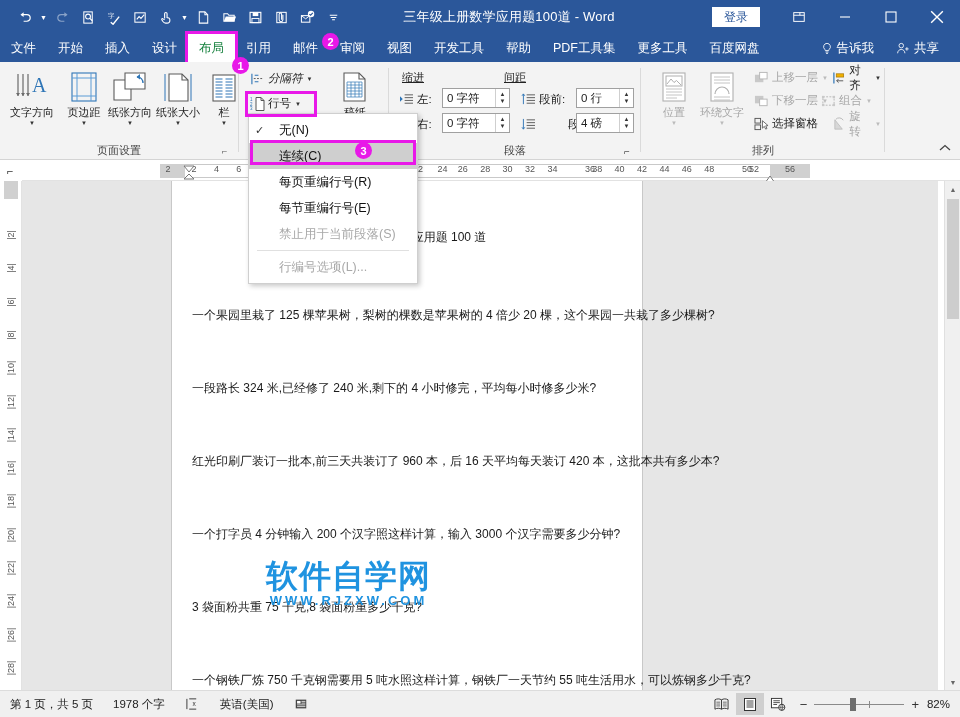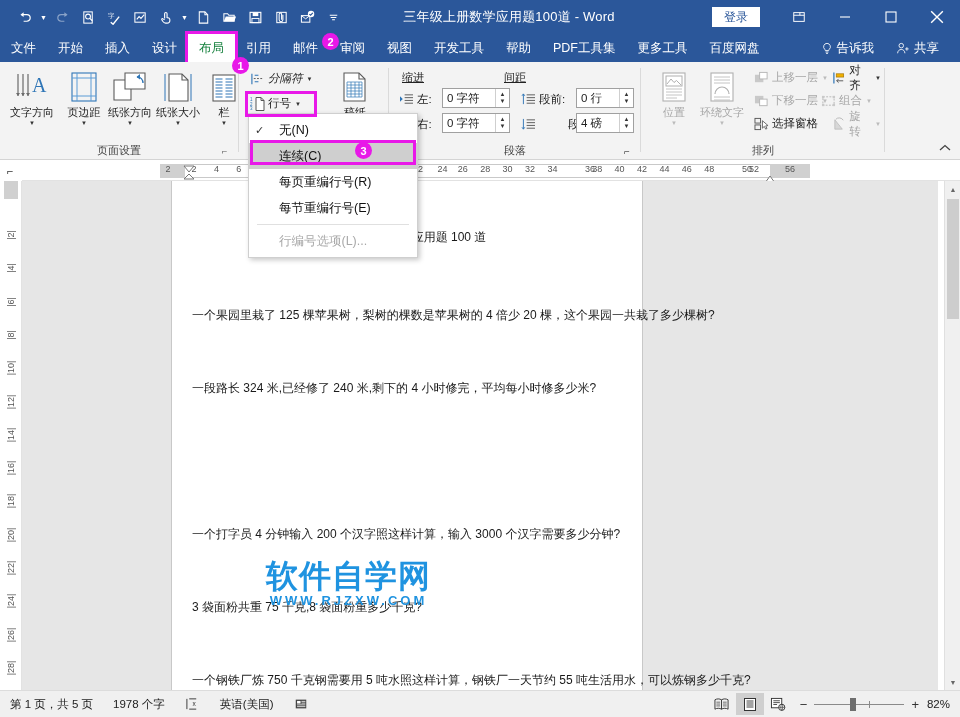--- a/index.html
+++ b/index.html
@@ -675,20 +675,24 @@
       <span class="chk"></span>
       <span>连续(C)</span>
     </div>
     <div class="dd-item">
       <span class="chk"></span>
       <span>每页重编行号(R)</span>
     </div>
     <div class="dd-item">
       <span class="chk"></span>
       <span>每节重编行号(E)</span>
+    </div>
+    <div class="dd-item disabled">
+      <span class="chk"></span>
+      <span>禁止用于当前段落(S)</span>
     </div>
     <div class="dd-sep"></div>
     <div class="dd-item disabled">
       <span class="chk"></span>
       <span>行编号选项(L)...</span>
     </div>
   </div>
   <div class="hlbox" style="left:250px; top:140px; width:166px; height:25px; z-index:58;"></div>
   <div class="badge" style="left:355px; top:142px;">3</div>
 
@@ -771,20 +775,23 @@
     <div class="page">
 
       <div class="docline title" style="top:48px;">三年级上册数学应用题 100 道</div>
 
       <div class="docline" style="top:126px;">
         <span>一个果园里栽了 125 棵苹果树，梨树的棵数是苹果树的 4 倍少 20 棵，这个果园一共栽了多少棵树?</span>
       </div>
       <div class="docline" style="top:199px;">
         <span>一段路长 324 米,已经修了 240 米,剩下的 4 小时修完，平均每小时修多少米?</span>
       </div>
+      <div class="docline" style="top:272px;">
+        <span>红光印刷厂装订一批本,前三天共装订了 960 本，后 16 天平均每天装订 420 本，这批本共有多少本?</span>
+      </div>
       <div class="docline" style="top:345px;">
         <span>一个打字员 4 分钟输入 200 个汉字照这样计算，输入 3000 个汉字需要多少分钟?</span>
       </div>
       <div class="docline" style="top:418px;">
         <span>3 袋面粉共重 75 千克,8 袋面粉重多少千克?</span>
       </div>
       <div class="docline" style="top:491px;">
         <span>一个钢铁厂炼 750 千克钢需要用 5 吨水照这样计算，钢铁厂一天节约 55 吨生活用水，可以炼钢多少千克?</span>
       </div>
 

